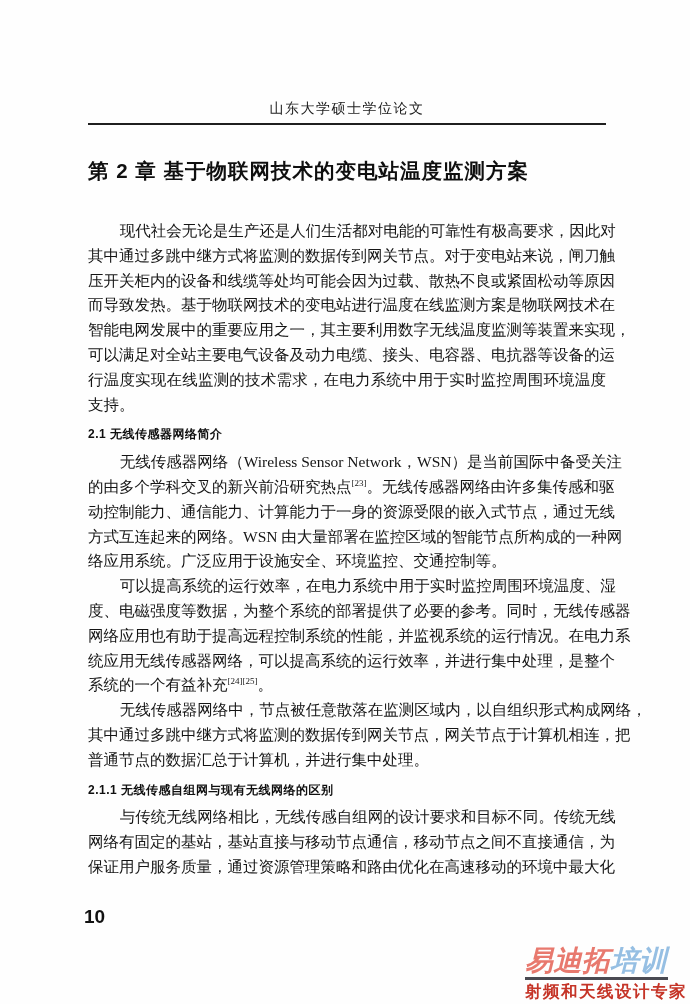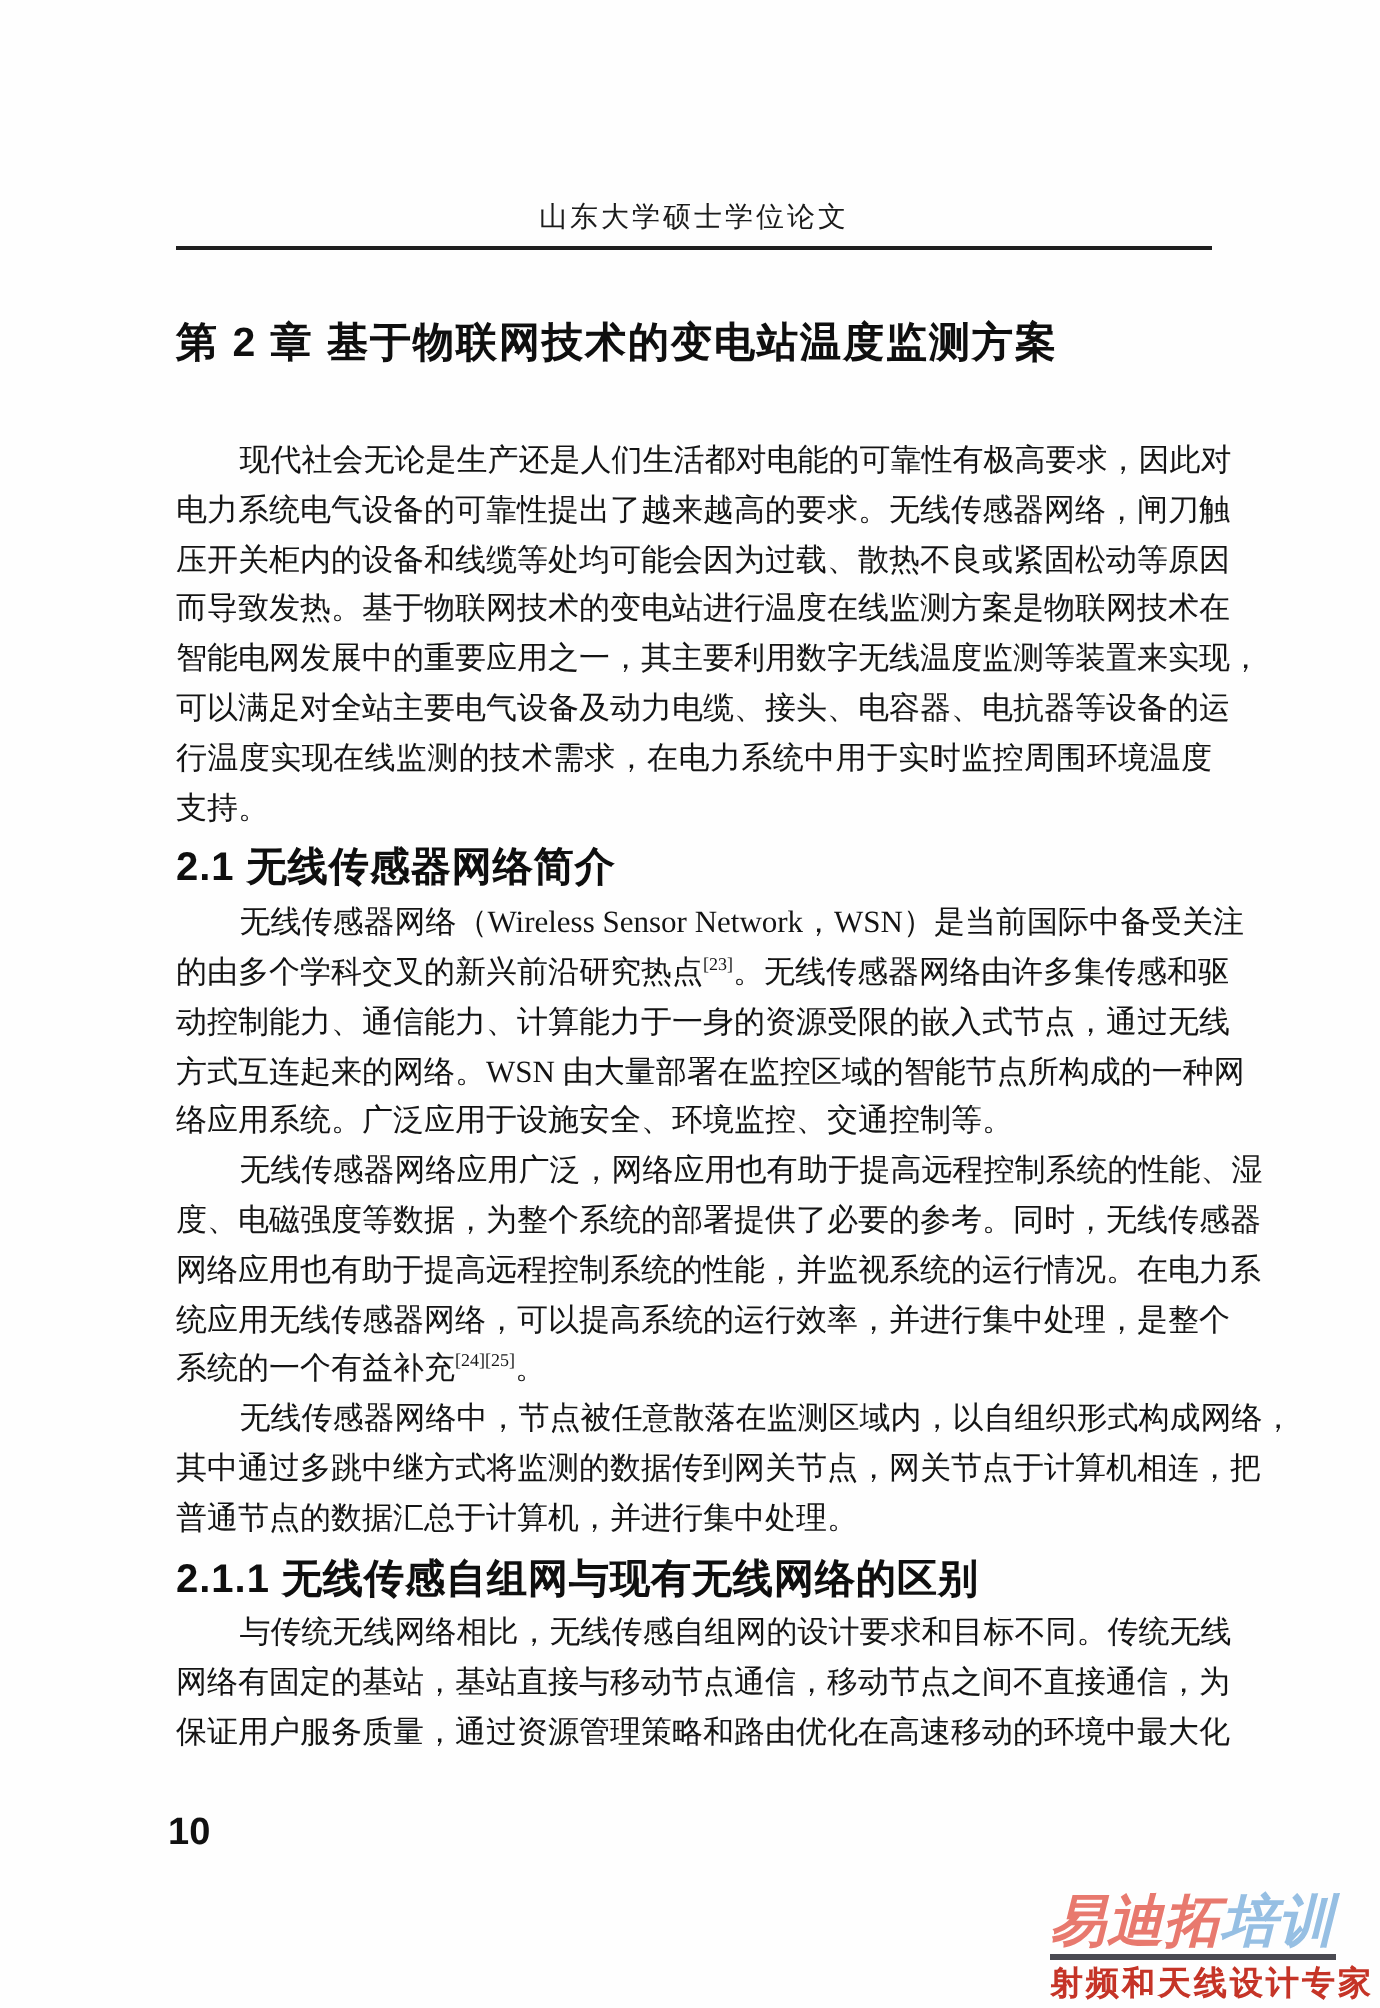--- a/index.html
+++ b/index.html
@@ -49,21 +49,21 @@
     text-align: justify;
     text-align-last: justify;
     text-justify: inter-character;
     white-space: nowrap;
   }
   .line.first { text-indent: 2.05em; }
   .line.endline { text-align-last: left; }
   .heading {
     font-family: "Liberation Sans", "DejaVu Sans", sans-serif;
     font-weight: bold;
-    font-size: 20px;
+    font-size: 12px;
     letter-spacing: 0.5px;
     margin: 5px 0 3px 0;
     color: #0f0f0f;
   }
   sup { font-size: 9px; line-height: 0; vertical-align: super; letter-spacing: 0; }
 
   
   .page-number {
     position: absolute;
     left: 84px; top: 906px;
@@ -108,38 +108,38 @@
   <div class="running-header">
     <div class="header-title">山东大学硕士学位论文</div>
     <div class="header-rule"></div>
   </div>
 
   <div class="chapter-title">第 2 章  基于物联网技术的变电站温度监测方案</div>
 
   <div class="body-column" id="blocks">
       <div class="para">
         <div class="line first">现代社会无论是生产还是人们生活都对电能的可靠性有极高要求，因此对</div>
-        <div class="line">电力系统电气设备的可靠性提出了越来越高的要求。无线传感器网络，闸刀触</div>
+        <div class="line">其中通过多跳中继方式将监测的数据传到网关节点。对于变电站来说，闸刀触</div>
         <div class="line">压开关柜内的设备和线缆等处均可能会因为过载、散热不良或紧固松动等原因</div>
         <div class="line">而导致发热。基于物联网技术的变电站进行温度在线监测方案是物联网技术在</div>
         <div class="line">智能电网发展中的重要应用之一，其主要利用数字无线温度监测等装置来实现，</div>
         <div class="line">可以满足对全站主要电气设备及动力电缆、接头、电容器、电抗器等设备的运</div>
         <div class="line">行温度实现在线监测的技术需求，在电力系统中用于实时监控周围环境温度</div>
         <div class="line endline">支持。</div>
       </div>
       <div class="heading level-2">2.1 无线传感器网络简介</div>
       <div class="para">
         <div class="line first">无线传感器网络（Wireless Sensor Network，WSN）是当前国际中备受关注</div>
         <div class="line">的由多个学科交叉的新兴前沿研究热点<sup>[23]</sup>。无线传感器网络由许多集传感和驱</div>
         <div class="line">动控制能力、通信能力、计算能力于一身的资源受限的嵌入式节点，通过无线</div>
         <div class="line">方式互连起来的网络。WSN 由大量部署在监控区域的智能节点所构成的一种网</div>
         <div class="line endline">络应用系统。广泛应用于设施安全、环境监控、交通控制等。</div>
       </div>
       <div class="para">
-        <div class="line first">无线传感器网络应用广泛，网络应用也有助于提高远程控制系统的性能、湿</div>
+        <div class="line first">可以提高系统的运行效率，在电力系统中用于实时监控周围环境温度、湿</div>
         <div class="line">度、电磁强度等数据，为整个系统的部署提供了必要的参考。同时，无线传感器</div>
         <div class="line">网络应用也有助于提高远程控制系统的性能，并监视系统的运行情况。在电力系</div>
         <div class="line">统应用无线传感器网络，可以提高系统的运行效率，并进行集中处理，是整个</div>
         <div class="line endline">系统的一个有益补充<sup>[24][25]</sup>。</div>
       </div>
       <div class="para">
         <div class="line first">无线传感器网络中，节点被任意散落在监测区域内，以自组织形式构成网络，</div>
         <div class="line">其中通过多跳中继方式将监测的数据传到网关节点，网关节点于计算机相连，把</div>
         <div class="line endline">普通节点的数据汇总于计算机，并进行集中处理。</div>
       </div>

